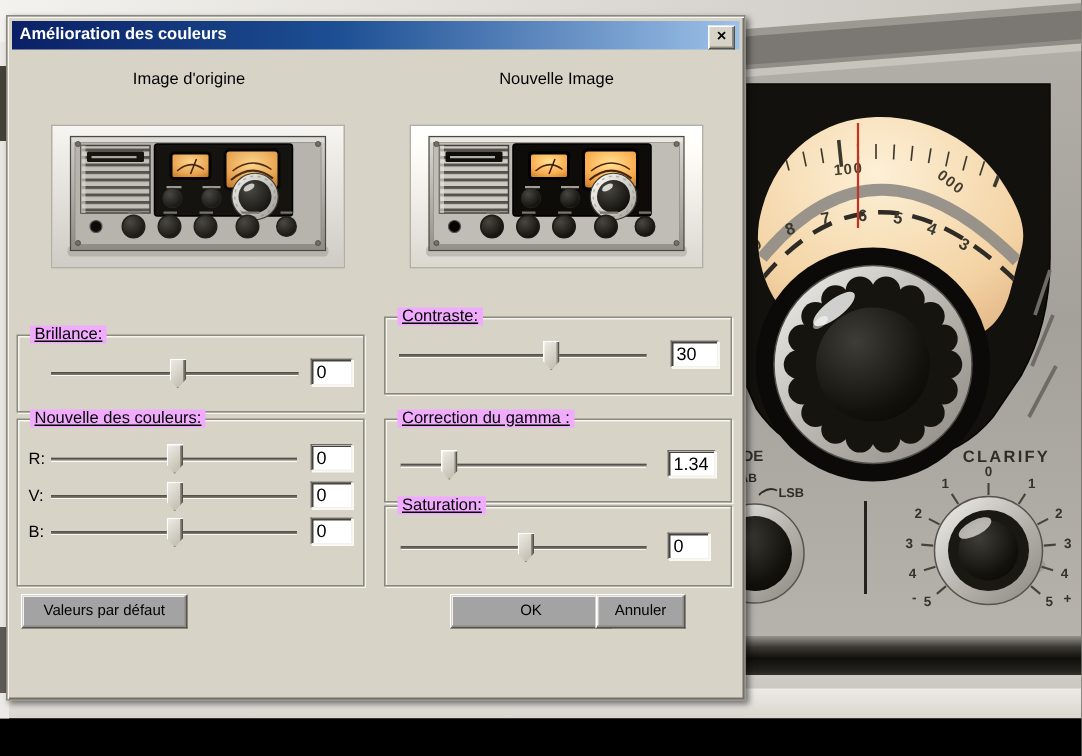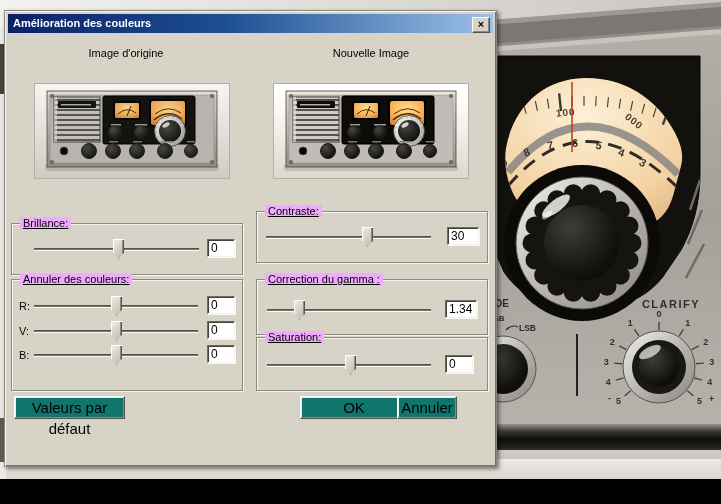--- a/index.html
+++ b/index.html
@@ -40,22 +40,22 @@
   .track{position:absolute;height:2px;background:#7b776f;border-bottom:1px solid #fbf9f4;
     box-shadow:inset 0 1px 0 #55524b;}
   .thumb{position:absolute;width:11px;height:20px;
     clip-path:polygon(0 0,100% 0,100% 68%,50% 100%,0 68%);
     background:linear-gradient(135deg,#f0eee8 0%,#d3cfc3 55%,#b9b5a9 100%);
     box-shadow:inset 1px 1px 0 #fff,inset -1px 0 0 #57544e,inset -2px -1px 0 #8d8a82;}
   input.edit{position:absolute;height:16px;background:#fff;color:#000;font-family:"Liberation Sans",sans-serif;
     font-size:12px;padding:0 0 0 3px;margin:0;
     border:1px solid;border-color:#6e6b64 #f3f1ec #f3f1ec #6e6b64;
     box-shadow:inset 1px 1px 0 #44423c, 1px 1px 0 #fbf9f4;}
-  .btn{position:absolute;height:23px;background:#0f766e;color:#000;font-family:"Liberation Sans",sans-serif;
-    font-size:15px;text-align:center;line-height:21px;padding:0;margin:0;
+  .btn{position:absolute;height:23px;background:#a3a3a3;color:#000;font-family:"Liberation Sans",sans-serif;
+    font-size:10px;text-align:center;line-height:21px;padding:0;margin:0;
     border:1px solid;border-color:#fff #57544e #57544e #fff;
     box-shadow:inset -1px -1px 0 #8d8a82,inset 1px 1px 0 #f2f0ea;}
   .btn.default{box-shadow:0 0 0 1px #16150f,inset -1px -1px 0 #8d8a82,inset 1px 1px 0 #f2f0ea;}
 </style>
 </head>
 <body>
 
 <div class="stage">
 
   <svg id="photo" width="721" height="504" viewBox="0 0 721 504" xmlns="http://www.w3.org/2000/svg">
@@ -403,21 +403,21 @@
     </div>
 
     <div class="group" style="left:251px;top:200px;width:230px;height:50px;">
       <span class="glabel">Contraste:</span>
       <div class="track" style="left:9px;top:24px;width:165px;"></div>
       <div class="thumb" style="left:105px;top:15px;"></div>
       <input class="edit" style="left: 190px; top: 15px; width: 27px;" value="30">
     </div>
 
     <div class="group" style="left:6px;top:268px;width:230px;height:110px;">
-      <span class="glabel">Annuler des couleurs:</span>
+      <span class="glabel">Nouvelle des couleurs:</span>
 
       <span class="rowlabel" style="left:7px;top:20px;">R:</span>
       <div class="track" style="left:22px;top:25px;width:164px;"></div>
       <div class="thumb" style="left:99px;top:16px;"></div>
       <input class="edit" style="left: 195px; top: 16px; width: 23px;" value="0">
 
       <span class="rowlabel" style="left:7px;top:45px;">V:</span>
       <div class="track" style="left:22px;top:50px;width:164px;"></div>
       <div class="thumb" style="left:99px;top:41px;"></div>
       <input class="edit" style="left: 195px; top: 41px; width: 23px;" value="0">

